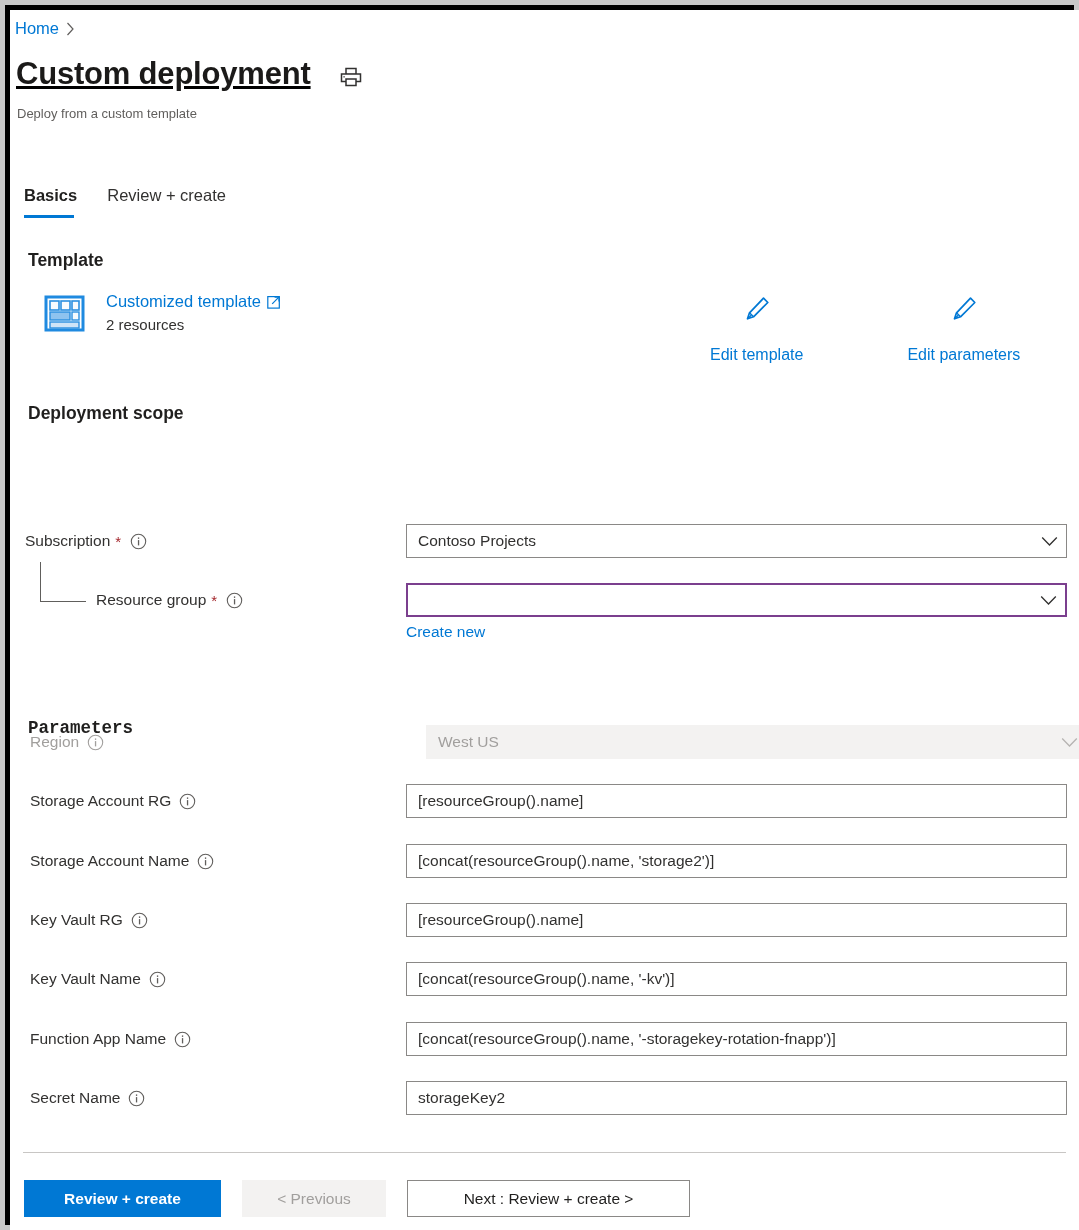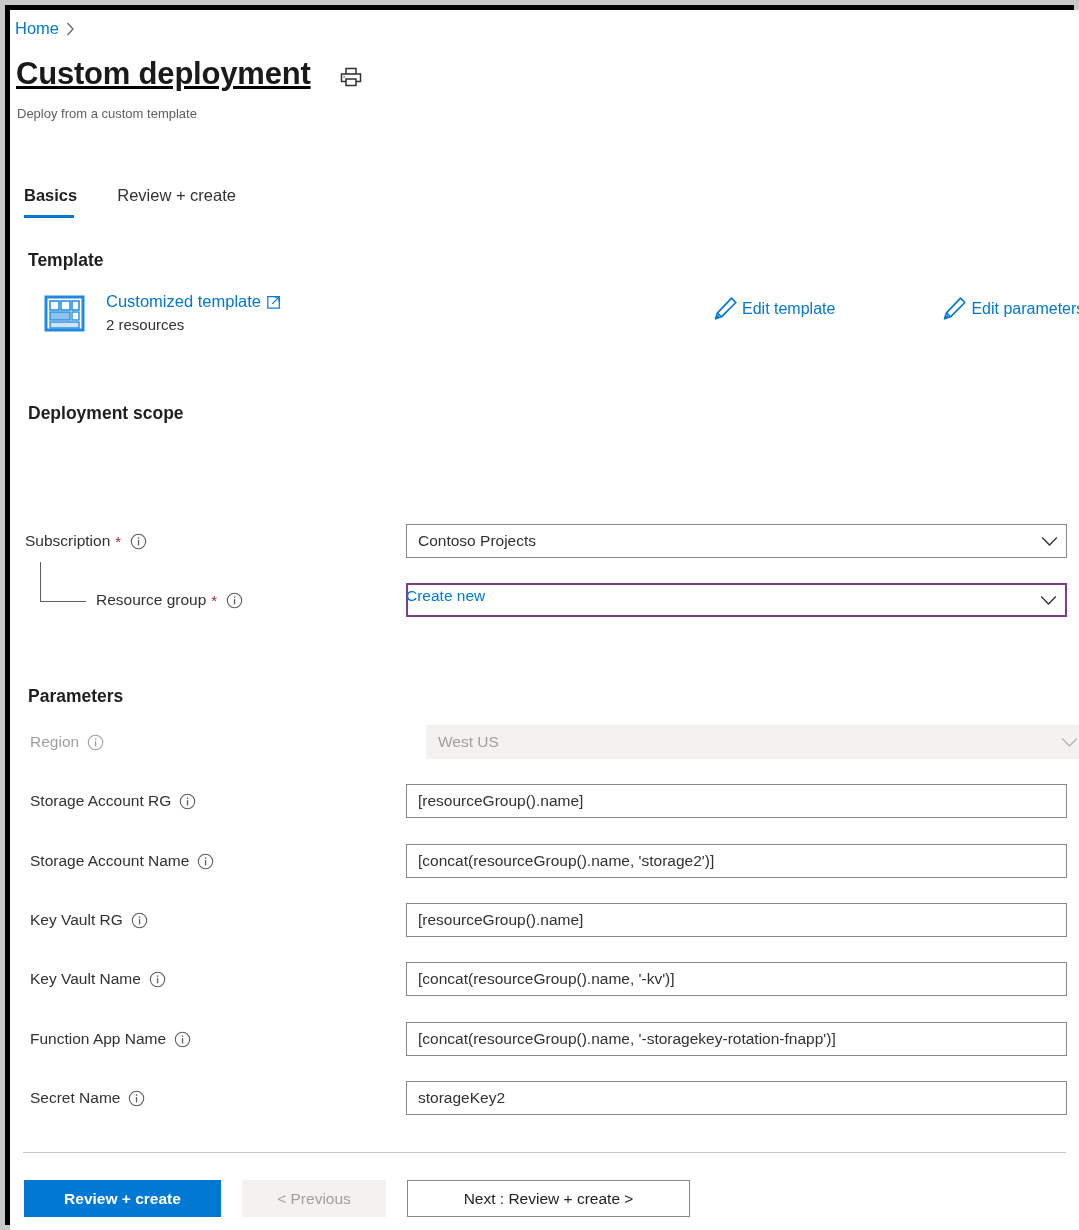--- a/index.html
+++ b/index.html
@@ -87,21 +87,21 @@
     font-size: 13px;
     color: #605e5c;
   }
 
   
   .tabs {
     position: absolute;
     left: 14px;
     top: 176px;
     display: flex;
-    gap: 40px;
+    gap: 30px;
   }
   .tab {
     position: relative;
     font-size: 16.5px;
     color: #323130;
     padding-bottom: 13px;
     cursor: pointer;
   }
   .tab.active {
     font-weight: 700;
@@ -120,21 +120,21 @@
   
   .section-head {
     position: absolute;
     font-size: 17.5px;
     font-weight: 600;
     color: #201f1e;
     left: 18px;
   }
   #tpl-head { top: 240px; }
   #scope-head { top: 393px; }
-  #param-head { top: 676px; }
+  #param-head { top: 708px; font-family: Liberation Mono, monospace; }
 
   
   .tpl-row {
     position: absolute;
     left: 34px;
     top: 282px;
     display: flex;
     align-items: flex-start;
     gap: 21px;
   }
@@ -156,23 +156,23 @@
   .edit-actions {
     position: absolute;
     top: 284px;
     left: 700px;
     width: 350px;
     display: flex;
     gap: 104px;
   }
   .edit-action {
     display: flex;
-    flex-direction: row;
-    align-items: center;
-    gap: 2px;
+    flex-direction: column;
+    align-items: center;
+    gap: 22px;
     cursor: pointer;
   }
   .edit-action .label {
     font-size: 16px;
     color: #0078d4;
     white-space: nowrap;
   }
 
   
   .scope-desc {
@@ -428,21 +428,21 @@
       </div>
       <div class="ctl focusviolet">
         <span class="chev">
           <svg width="17" height="11" viewBox="0 0 17 11">
               <path d="M1.2 1.5 L8.5 9 L15.8 1.5" fill="none" stroke="#323130" stroke-width="1.3"></path>
             </svg>
         </span>
       </div>
     </div>
 
-    <div class="create-new" style="top:577px">Create new</div>
+    <div class="create-new" style="top:613px">Create new</div>
 
     <div class="section-head" id="param-head">Parameters</div>
 
     <div class="form-row" style="top:715px">
       <div class="fld-label dim" style="left:20px">
         <span>Region</span>
         <span>
           <svg width="17" height="17" viewBox="0 0 17 17">
             <circle cx="8.5" cy="8.5" r="7.2" fill="none" stroke="#a19f9d" stroke-width="1.1"></circle>
             <rect x="7.9" y="7.1" width="1.3" height="5.3" fill="#a19f9d"></rect>

